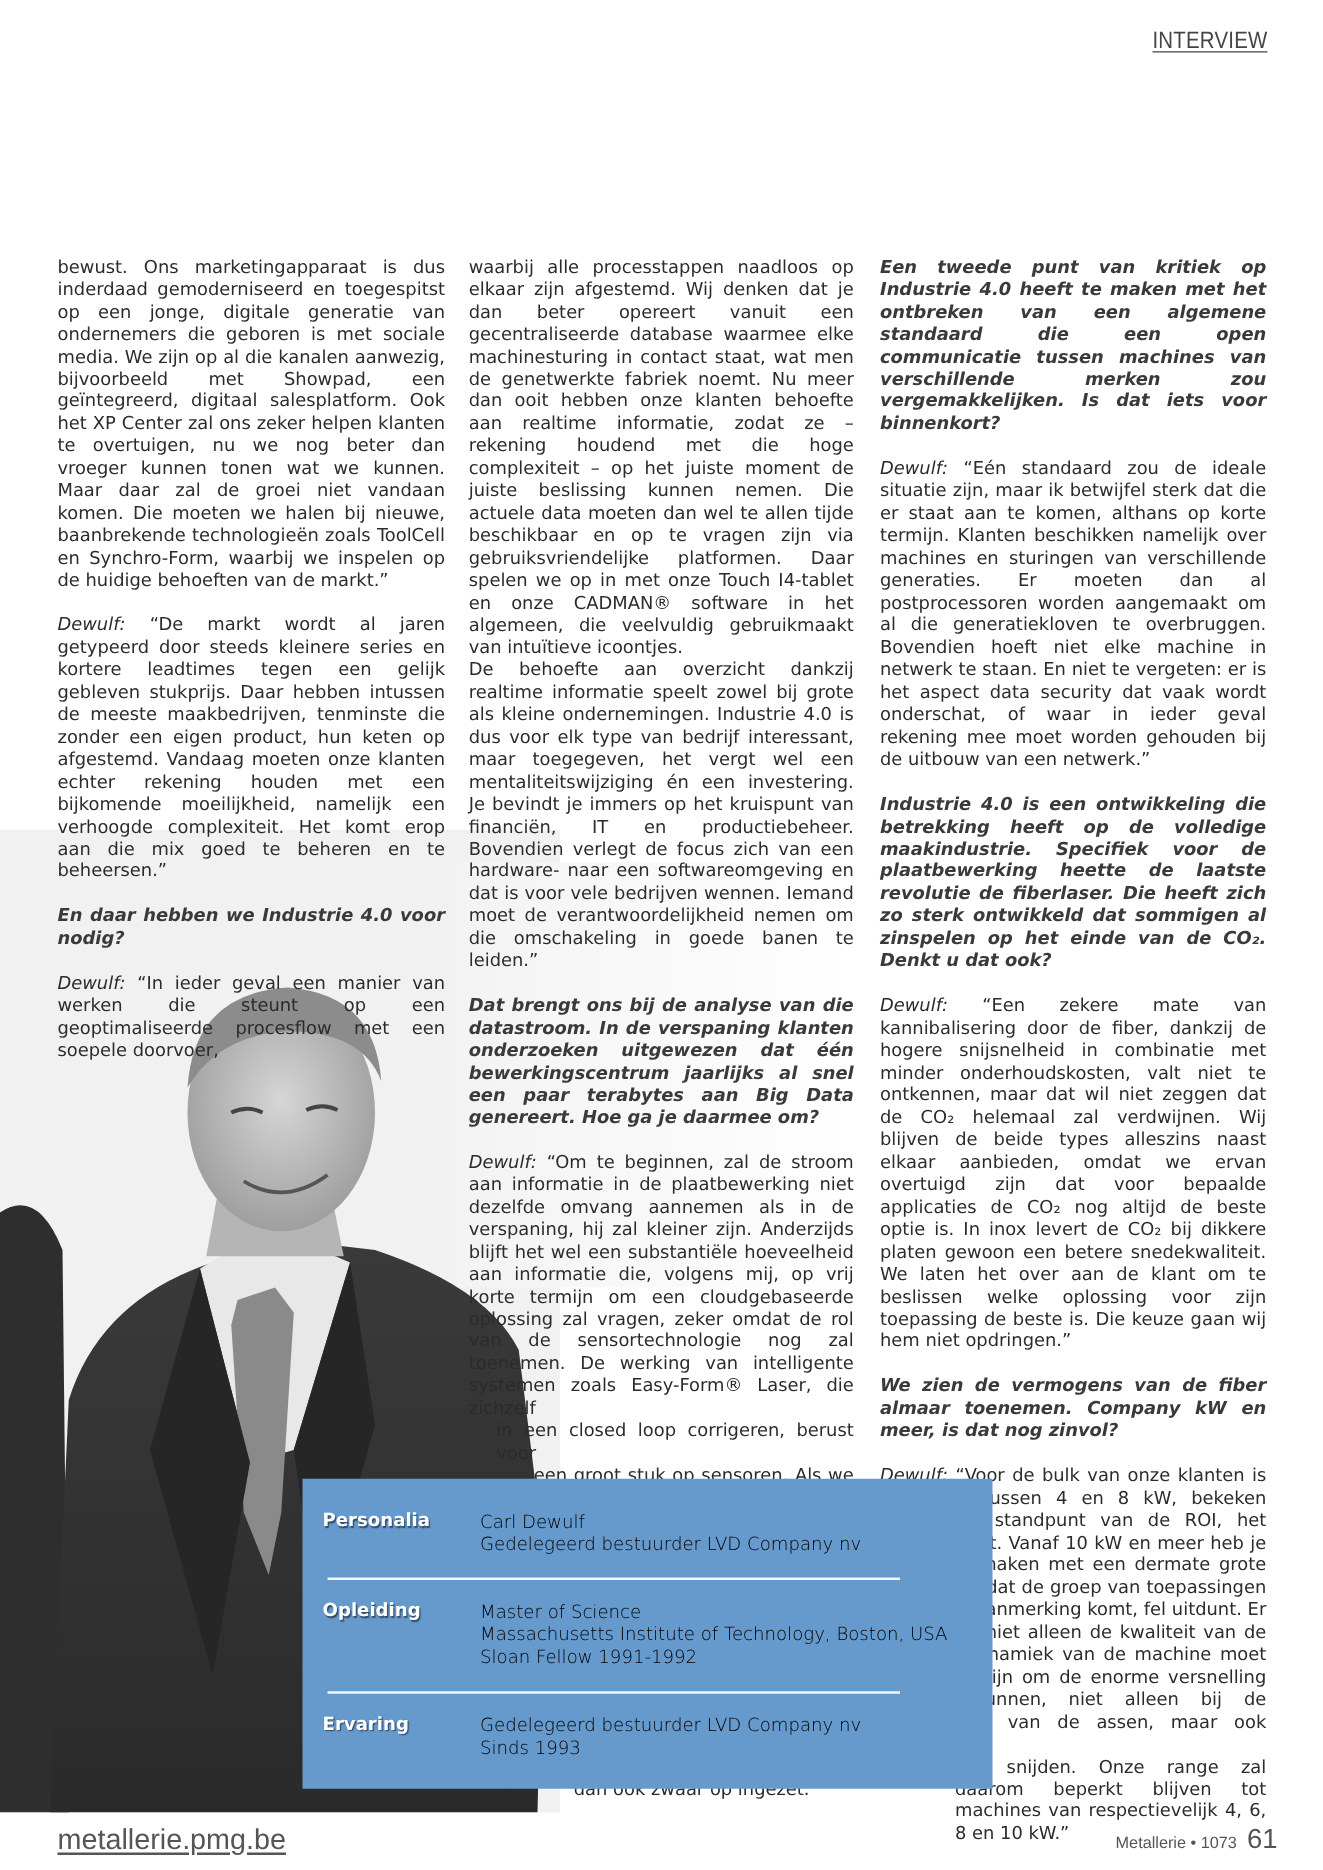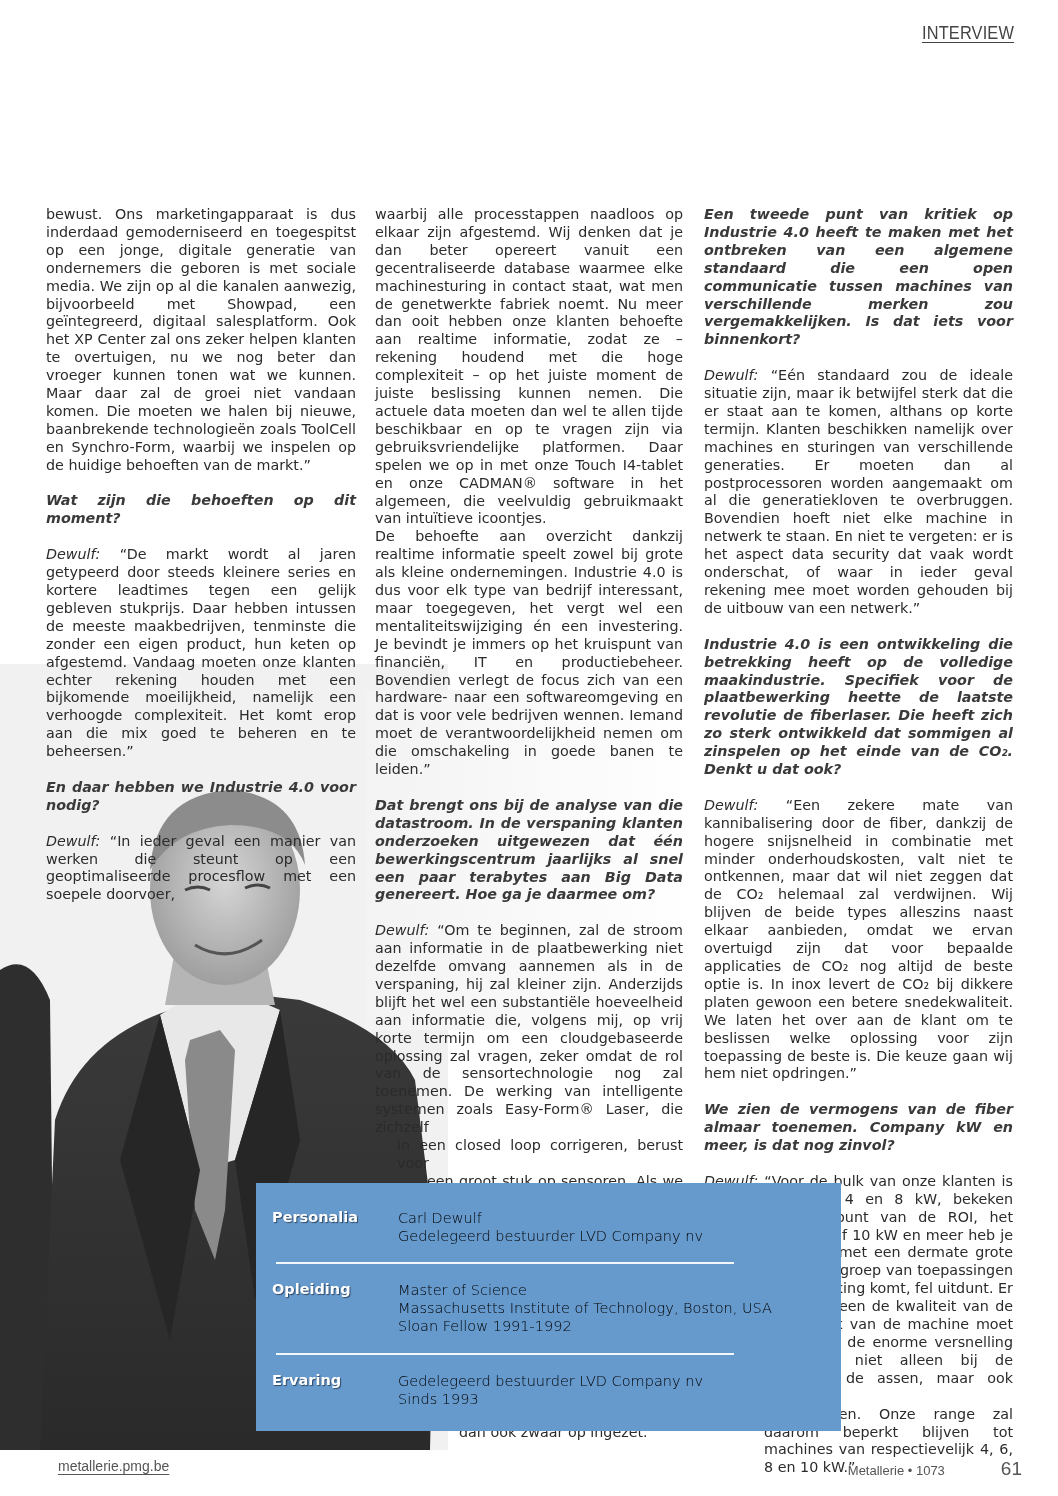--- a/index.html
+++ b/index.html
@@ -25,41 +25,40 @@
   .col { position: absolute; font-size: 14.3px; line-height: 17.9px; text-align: justify; color: #2b2b2b; margin-top: 44px; }
   .col p { margin: 0 0 17.9px 0; }
   .col p.tight { margin-bottom: 0; }
   .q { font-weight: bold; font-style: italic; color: #3a3a3a; }
   .spk { font-style: italic; }
   .col1 { left: 46px; top: 162px; width: 310px; }
   .col2 { left: 375px; top: 162px; width: 308px; }
   .col3 { left: 704px; top: 162px; width: 309px; }
   .indent-line { display: block; text-align: justify; text-align-last: justify; }
   .infobox {
-    position: absolute; left: 256px; top: 1183px; width: 552px; height: 248px;
+    position: absolute; left: 242px; top: 1183px; width: 552px; height: 248px;
     background: #6699cc;
-    padding-left: 33px;
   }
   .info-row { position: absolute; left: 16px; right: 12px; display: flex; }
   .info-label {
     width: 126px; font-weight: bold; color: #ffffff; font-size: 14.5px;
     text-shadow: 1px 1px 1px #2f4a66;
   }
   .info-val { color: #000000; font-size: 14.5px; line-height: 18px; font-weight: 300; }
   .info-sep { position: absolute; left: 20px; width: 458px; height: 2px; background: #f3f6fb; }
   .footer-left {
-    position: absolute; left: 58px; top: 1458px; font-family: "Liberation Sans", sans-serif;
-    font-size: 14px; color: #555; text-decoration: underline; text-underline-offset: 3px;
+    position: absolute; left: 46px; top: 1458px; font-family: "Liberation Sans", sans-serif;
+    font-size: 23px; color: #555; text-decoration: underline; text-underline-offset: 3px;
   }
   .footer-right {
     position: absolute; right: 36px; top: 1458px; font-family: "Liberation Sans", sans-serif;
     color: #555; display: flex; align-items: baseline; gap: 8px;
   }
   .footer-pub { font-size: 13px; }
-  .footer-page { font-size: 19px; margin-left: 48px; }
+  .footer-page { font-size: 22px; }
 </style>
 </head>
 <body>
 
 <div class="section-label">INTERVIEW</div>
 
 <div class="photo-bg"></div>
 <div class="photo-bg2"></div>
 
 <svg class="portrait" viewBox="0 0 448 710" preserveAspectRatio="none">
@@ -91,21 +90,20 @@
 
   <path d="M150 130 Q155 55 230 50 Q300 55 305 125 Q290 85 230 85 Q175 88 150 130 Z" fill="#8c8c8c"></path>
 
   <path d="M185 150 Q198 144 210 150" stroke="#444" stroke-width="3" fill="none"></path>
   <path d="M245 148 Q258 142 270 148" stroke="#444" stroke-width="3" fill="none"></path>
   <path d="M195 205 Q228 225 262 200" stroke="#555" stroke-width="3" fill="none"></path>
 </svg>
 
 <div class="col col1">
   <p>bewust. Ons marketingapparaat is dus inderdaad gemoderniseerd en toegespitst op een jonge, digitale generatie van ondernemers die geboren is met sociale media. We zijn op al die kanalen aanwezig, bijvoorbeeld met Showpad, een geïntegreerd, digitaal salesplatform. Ook het XP Center zal ons zeker helpen klanten te overtuigen, nu we nog beter dan vroeger kunnen tonen wat we kunnen. Maar daar zal de groei niet vandaan komen. Die moeten we halen bij nieuwe, baanbrekende technologieën zoals ToolCell en Synchro-Form, waarbij we inspelen op de huidige behoeften van de markt.”</p>
-  <p class="q">Wat zijn die behoeften op dit moment?</p>
   <p><span class="spk">Dewulf:</span><span> “De markt wordt al jaren getypeerd door steeds kleinere series en kortere leadtimes tegen een gelijk gebleven stukprijs. Daar hebben intussen de meeste maakbedrijven, tenminste die zonder een eigen product, hun keten op afgestemd. Vandaag moeten onze klanten echter rekening houden met een bijkomende moeilijkheid, namelijk een verhoogde complexiteit. Het komt erop aan die mix goed te beheren en te beheersen.”</span></p>
   <p class="q">En daar hebben we Industrie 4.0 voor nodig?</p>
   <p class="tight"><span class="spk">Dewulf:</span><span> “In ieder geval een manier van werken die steunt op een geoptimaliseerde procesflow met een soepele doorvoer,</span></p>
 </div>
 
 <div class="col col2">
   <p class="tight">waarbij alle processtappen naadloos op elkaar zijn afgestemd. Wij denken dat je dan beter opereert vanuit een gecentraliseerde database waarmee elke machinesturing in contact staat, wat men de genetwerkte fabriek noemt. Nu meer dan ooit hebben onze klanten behoefte aan realtime informatie, zodat ze – rekening houdend met die hoge complexiteit – op het juiste moment de juiste beslissing kunnen nemen. Die actuele data moeten dan wel te allen tijde beschikbaar en op te vragen zijn via gebruiksvriendelijke platformen. Daar spelen we op in met onze Touch I4-tablet en onze CADMAN® software in het algemeen, die veelvuldig gebruikmaakt van intuïtieve icoontjes.</p>
   <p>De behoefte aan overzicht dankzij realtime informatie speelt zowel bij grote als kleine ondernemingen. Industrie 4.0 is dus voor elk type van bedrijf interessant, maar toegegeven, het vergt wel een mentaliteitswijziging én een investering. Je bevindt je immers op het kruispunt van financiën, IT en productiebeheer. Bovendien verlegt de focus zich van een hardware- naar een softwareomgeving en dat is voor vele bedrijven wennen. Iemand moet de verantwoordelijkheid nemen om die omschakeling in goede banen te leiden.”</p>
   <p class="q">Dat brengt ons bij de analyse van die datastroom. In de verspaning klanten onderzoeken uitgewezen dat één bewerkingscentrum jaarlijks al snel een paar terabytes aan Big Data genereert. Hoe ga je daarmee om?</p>
   <p class="tight"><span class="spk">Dewulf:</span><span> “Om te beginnen, zal de stroom aan informatie in de plaatbewerking niet dezelfde omvang aannemen als in de verspaning, hij zal kleiner zijn. Anderzijds blijft het wel een substantiële hoeveelheid aan informatie die, volgens mij, op vrij korte termijn om een cloudgebaseerde oplossing zal vragen, zeker omdat de rol van de sensortechnologie nog zal toenemen. De werking van intelligente systemen zoals Easy-Form® Laser, die zichzelf</span></p>

